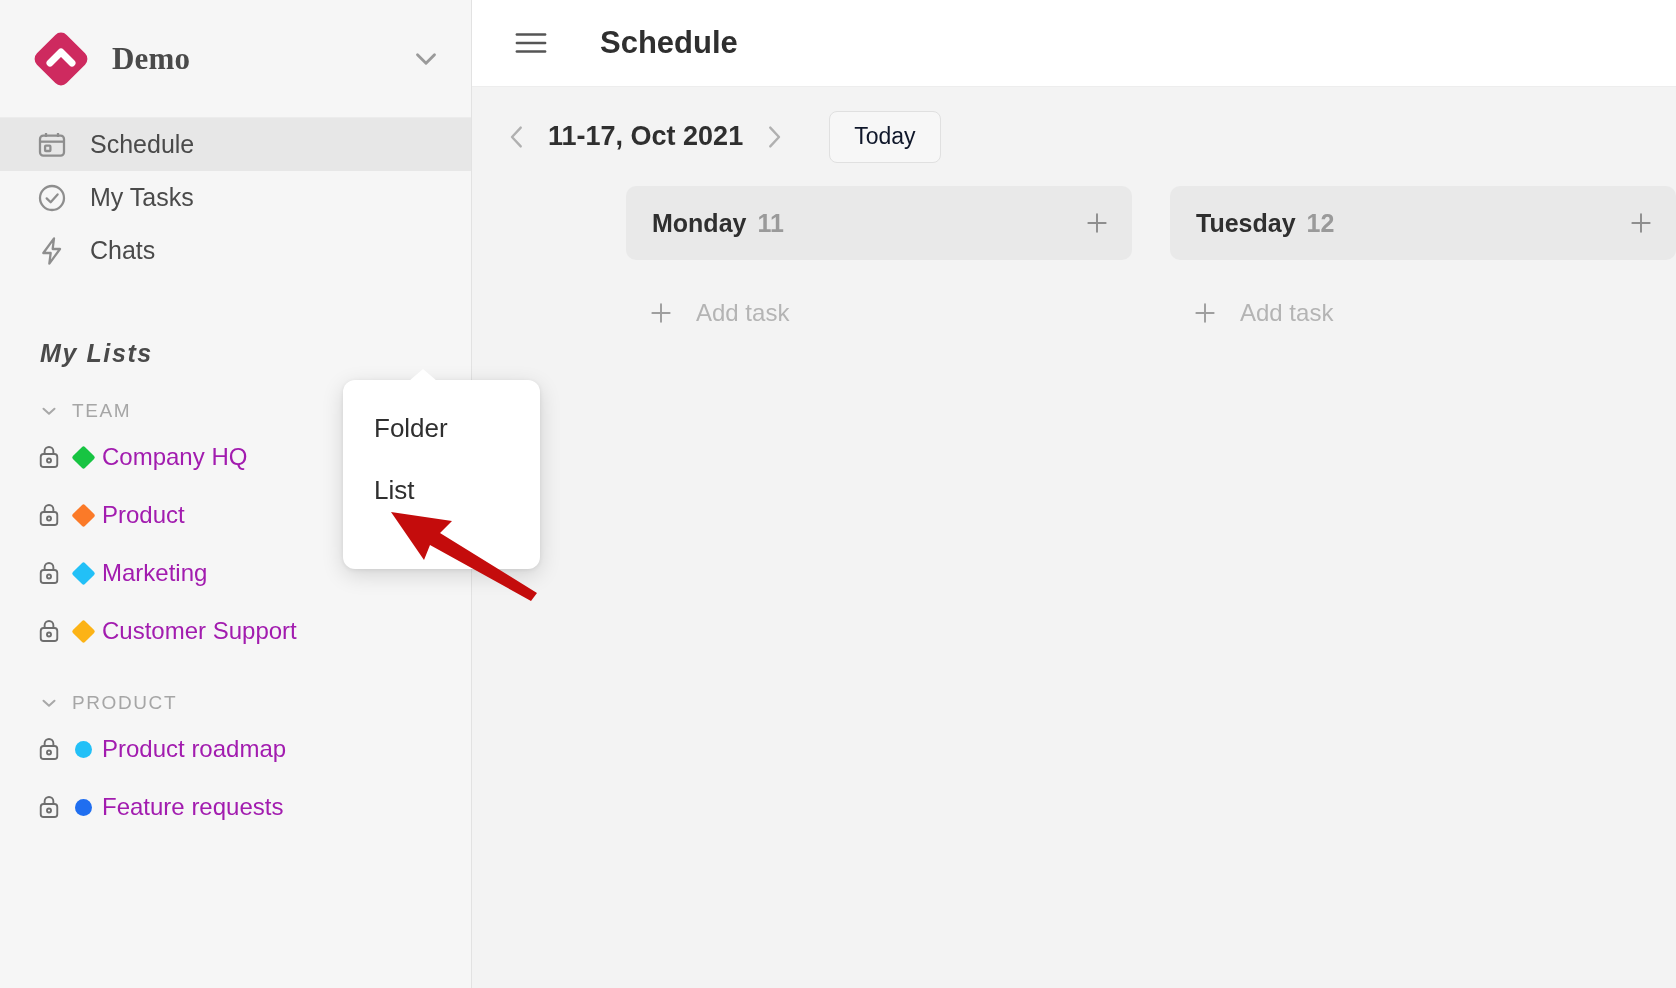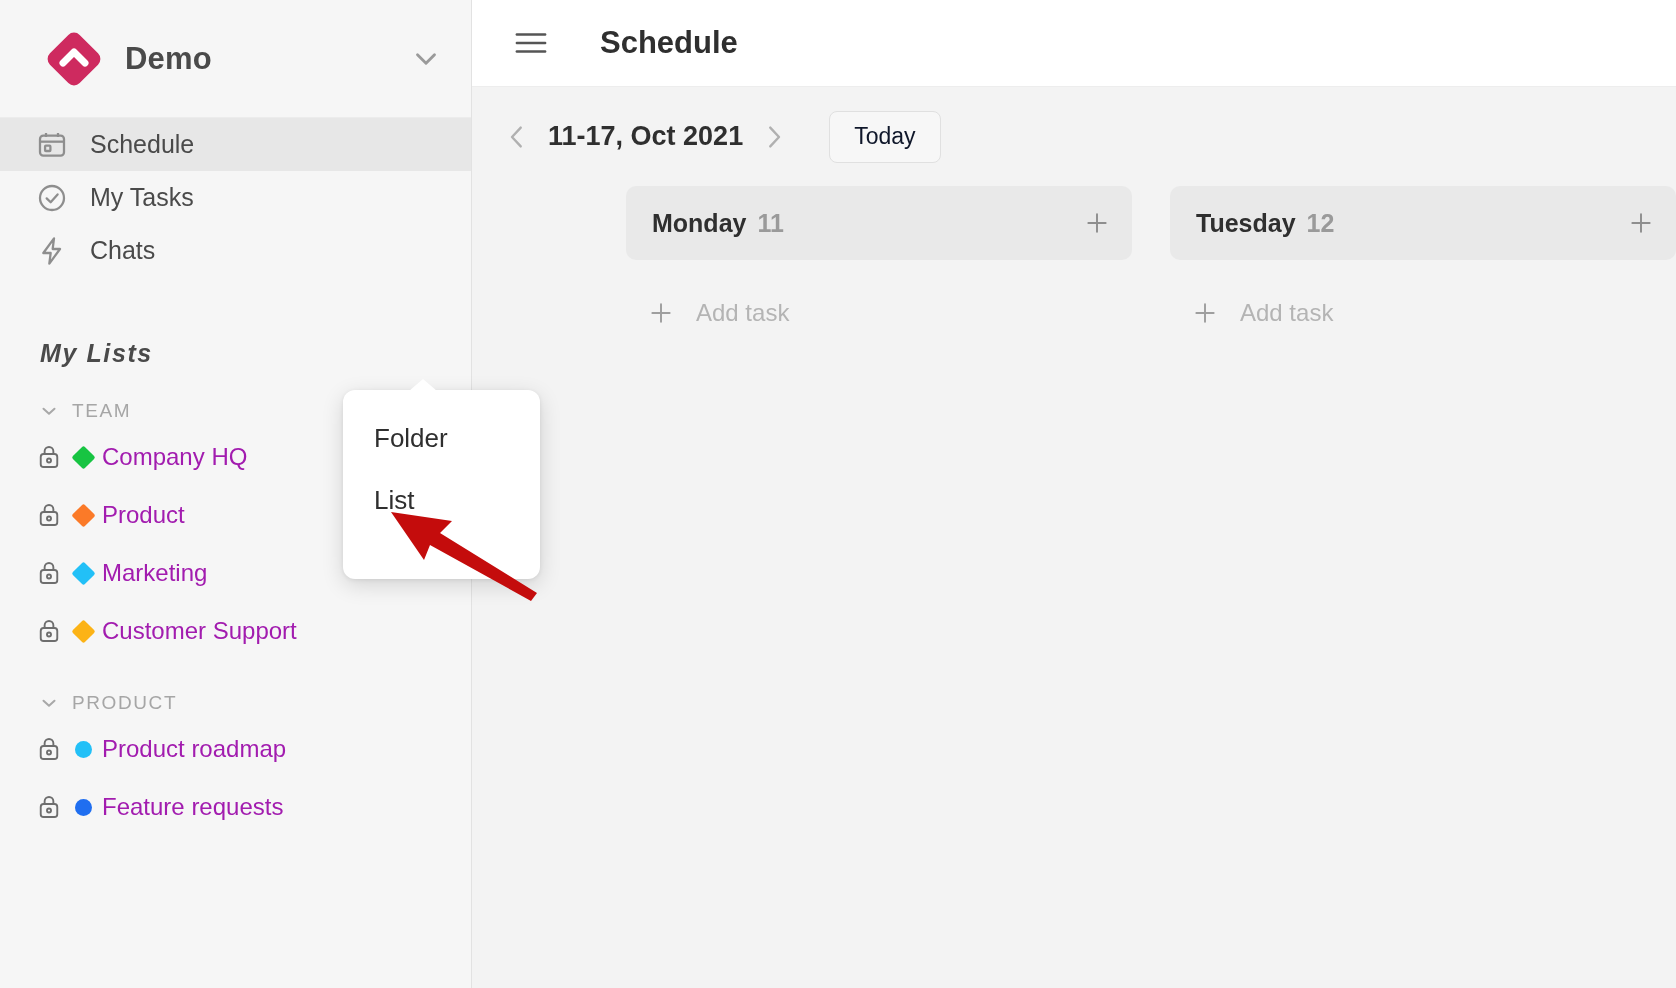--- a/index.html
+++ b/index.html
@@ -16,22 +16,23 @@
   .sidebar {
     width: 472px; height: 988px;
     background: #f6f6f6;
     border-right: 1px solid #e2e2e2;
     position: relative;
     flex: 0 0 472px;
   }
   .workspace {
     height: 118px;
     display: flex; align-items: center;
-    padding: 0 28px 0 45px;
+    padding: 0 28px 0 32px;
     border-bottom: 1px solid #ececec;
+    font-family: Liberation Serif, serif;
   }
   .ws-logo { width: 58px; height: 58px; flex: 0 0 58px; position: relative; }
   .ws-name {
     font-size: 31px; font-weight: bold; color: #4a4a4a;
     margin-left: 22px; letter-spacing: .2px; flex: 1;
   }
   .ws-caret { width: 34px; height: 34px; color: #9a9a9a; flex: 0 0 34px; }
 
   .nav { padding-top: 0px; }
   .nav-item {
@@ -114,21 +115,21 @@
   .add-task {
     display: flex; align-items: center;
     height: 58px; margin-top: 24px; padding-left: 22px; cursor: pointer;
   }
   .add-plus { width: 26px; height: 26px; color: #9e9e9e; flex: 0 0 26px; }
   .add-text { font-size: 24px; color: #b4b4b4; margin-left: 22px; }
 
   
   .popup {
     position: absolute;
-    left: 343px; top: 390px;
+    left: 343px; top: 380px;
     width: 197px; height: 189px;
     background: #ffffff;
     border-radius: 12px;
     box-shadow: 0 6px 22px rgba(0,0,0,.14), 0 1px 4px rgba(0,0,0,.08);
     z-index: 40;
   }
   .popup-notch {
     position: absolute; left: 66px; top: -11px;
     width: 0; height: 0;
     border-left: 14px solid transparent;

